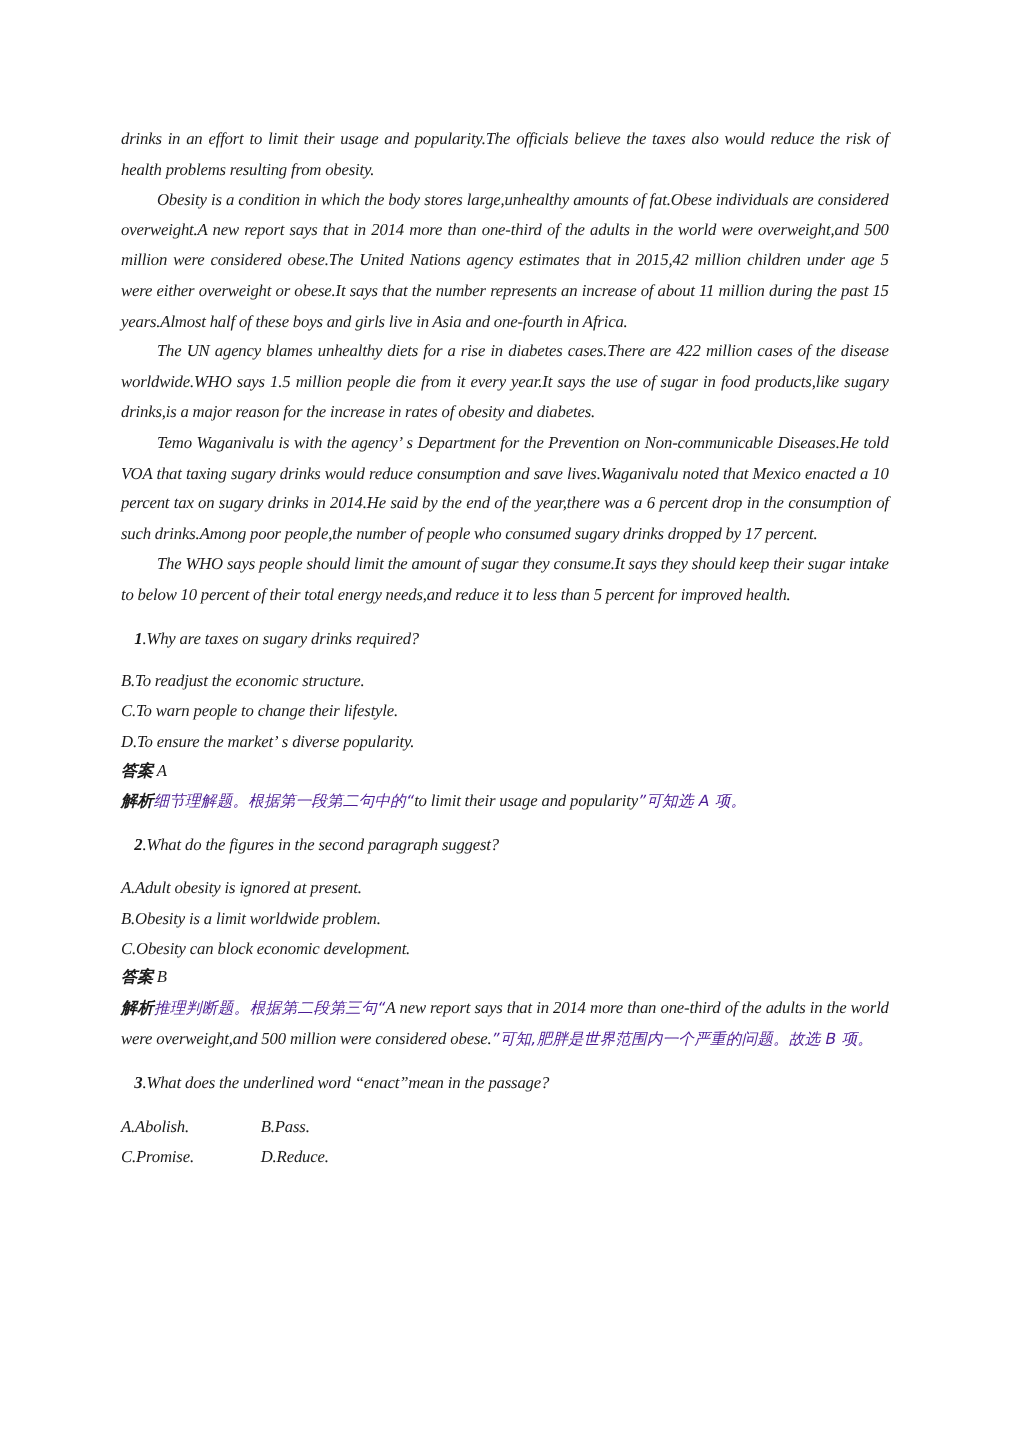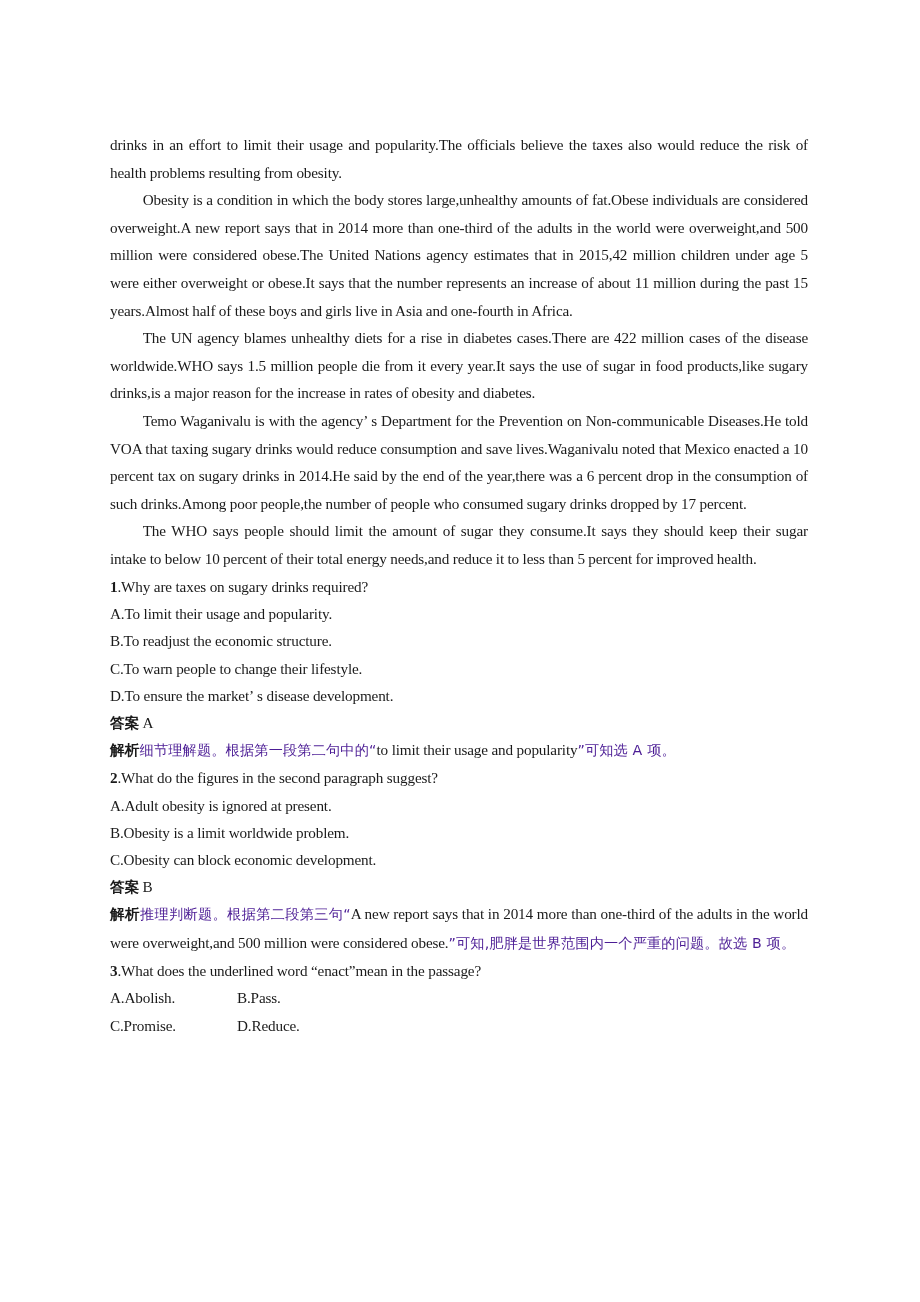--- a/index.html
+++ b/index.html
@@ -11,41 +11,42 @@
     width: 920px;
     height: 1302px;
     position: relative;
     font-family: "Liberation Serif", "DejaVu Serif", serif;
     color: #1a1a1a;
     -webkit-font-smoothing: antialiased;
   }
   .page {
     position: absolute;
     left: 110px;
-    top: 131px;
+    top: 113px;
     width: 698px;
+    font-style: italic;
   }
   
   .para {
     font-size: 15.2px;
     line-height: 27.6px;
     text-align: justify;
     text-justify: inter-word;
     margin: 0;
     letter-spacing: -0.01em;
     word-spacing: -0.1px;
   }
   .para.indent {
     text-indent: 2.15em;
   }
   
   .qline {
     font-size: 15.2px;
     line-height: 27.4px;
-    margin: 0;
+    margin: 12px;
     letter-spacing: -0.01em;
   }
   .qnum {
     font-weight: bold;
   }
   
   .opt {
     font-size: 15.2px;
     line-height: 27.4px;
     margin: 0;
@@ -120,24 +121,23 @@
   <p class="para indent">Obesity is a condition in which the body stores large,unhealthy amounts of fat.Obese individuals are considered overweight.A new report says that in 2014 more than one-third of the adults in the world were overweight,and 500 million were considered obese.The United Nations agency estimates that in 2015,42 million children under age 5 were either overweight or obese.It says that the number represents an increase of about 11 million during the past 15 years.Almost half of these boys and girls live in Asia and one-fourth in Africa.</p>
 
   <p class="para indent">The UN agency blames unhealthy diets for a rise in diabetes cases.There are 422 million cases of the disease worldwide.WHO says 1.5 million people die from it every year.It says the use of sugar in food products,like sugary drinks,is a major reason for the increase in rates of obesity and diabetes.</p>
 
   <p class="para indent"><span>Temo Waganivalu is with the agency</span><span class="apos">’</span><span>s Department for the Prevention on Non-communicable Diseases.He told VOA that taxing sugary drinks would reduce consumption and save lives.Waganivalu noted that Mexico enacted a 10 percent tax on sugary drinks in 2014.He said by the end of the year,there was a 6 percent drop in the consumption of such drinks.Among poor people,the number of people who consumed sugary drinks dropped by 17 percent.</span></p>
 
   <p class="para indent">The WHO says people should limit the amount of sugar they consume.It says they should keep their sugar intake to below 10 percent of their total energy needs,and reduce it to less than 5 percent for improved health.</p>
 
   <p class="qline"><span class="qnum">1</span><span>.Why are taxes on sugary drinks required?</span></p>
 
-  <p class="opt">A.To limit their usage and popularity.</p>
   <p class="opt">B.To readjust the economic structure.</p>
   <p class="opt">C.To warn people to change their lifestyle.</p>
-  <p class="opt"><span>D.To ensure the market</span><span class="apos">’</span><span>s disease development.</span></p>
+  <p class="opt"><span>D.To ensure the market</span><span class="apos">’</span><span>s diverse popularity.</span></p>
 
   <p class="ans"><span class="cn-bold">答案</span><span class="ans-letter">A</span></p>
 
   <p class="analysis"><span class="cn-bold">解析</span><span class="cn-light">细节理解题。根据第一段第二句中的“</span><span class="en-inline">to limit their usage and popularity</span><span class="cn-light">”可知选 A 项。</span></p>
 
   <p class="qline"><span class="qnum">2</span><span>.What do the figures in the second paragraph suggest?</span></p>
 
   <p class="opt">A.Adult obesity is ignored at present.</p>
   <p class="opt">B.Obesity is a limit worldwide problem.</p>
   <p class="opt">C.Obesity can block economic development.</p>

